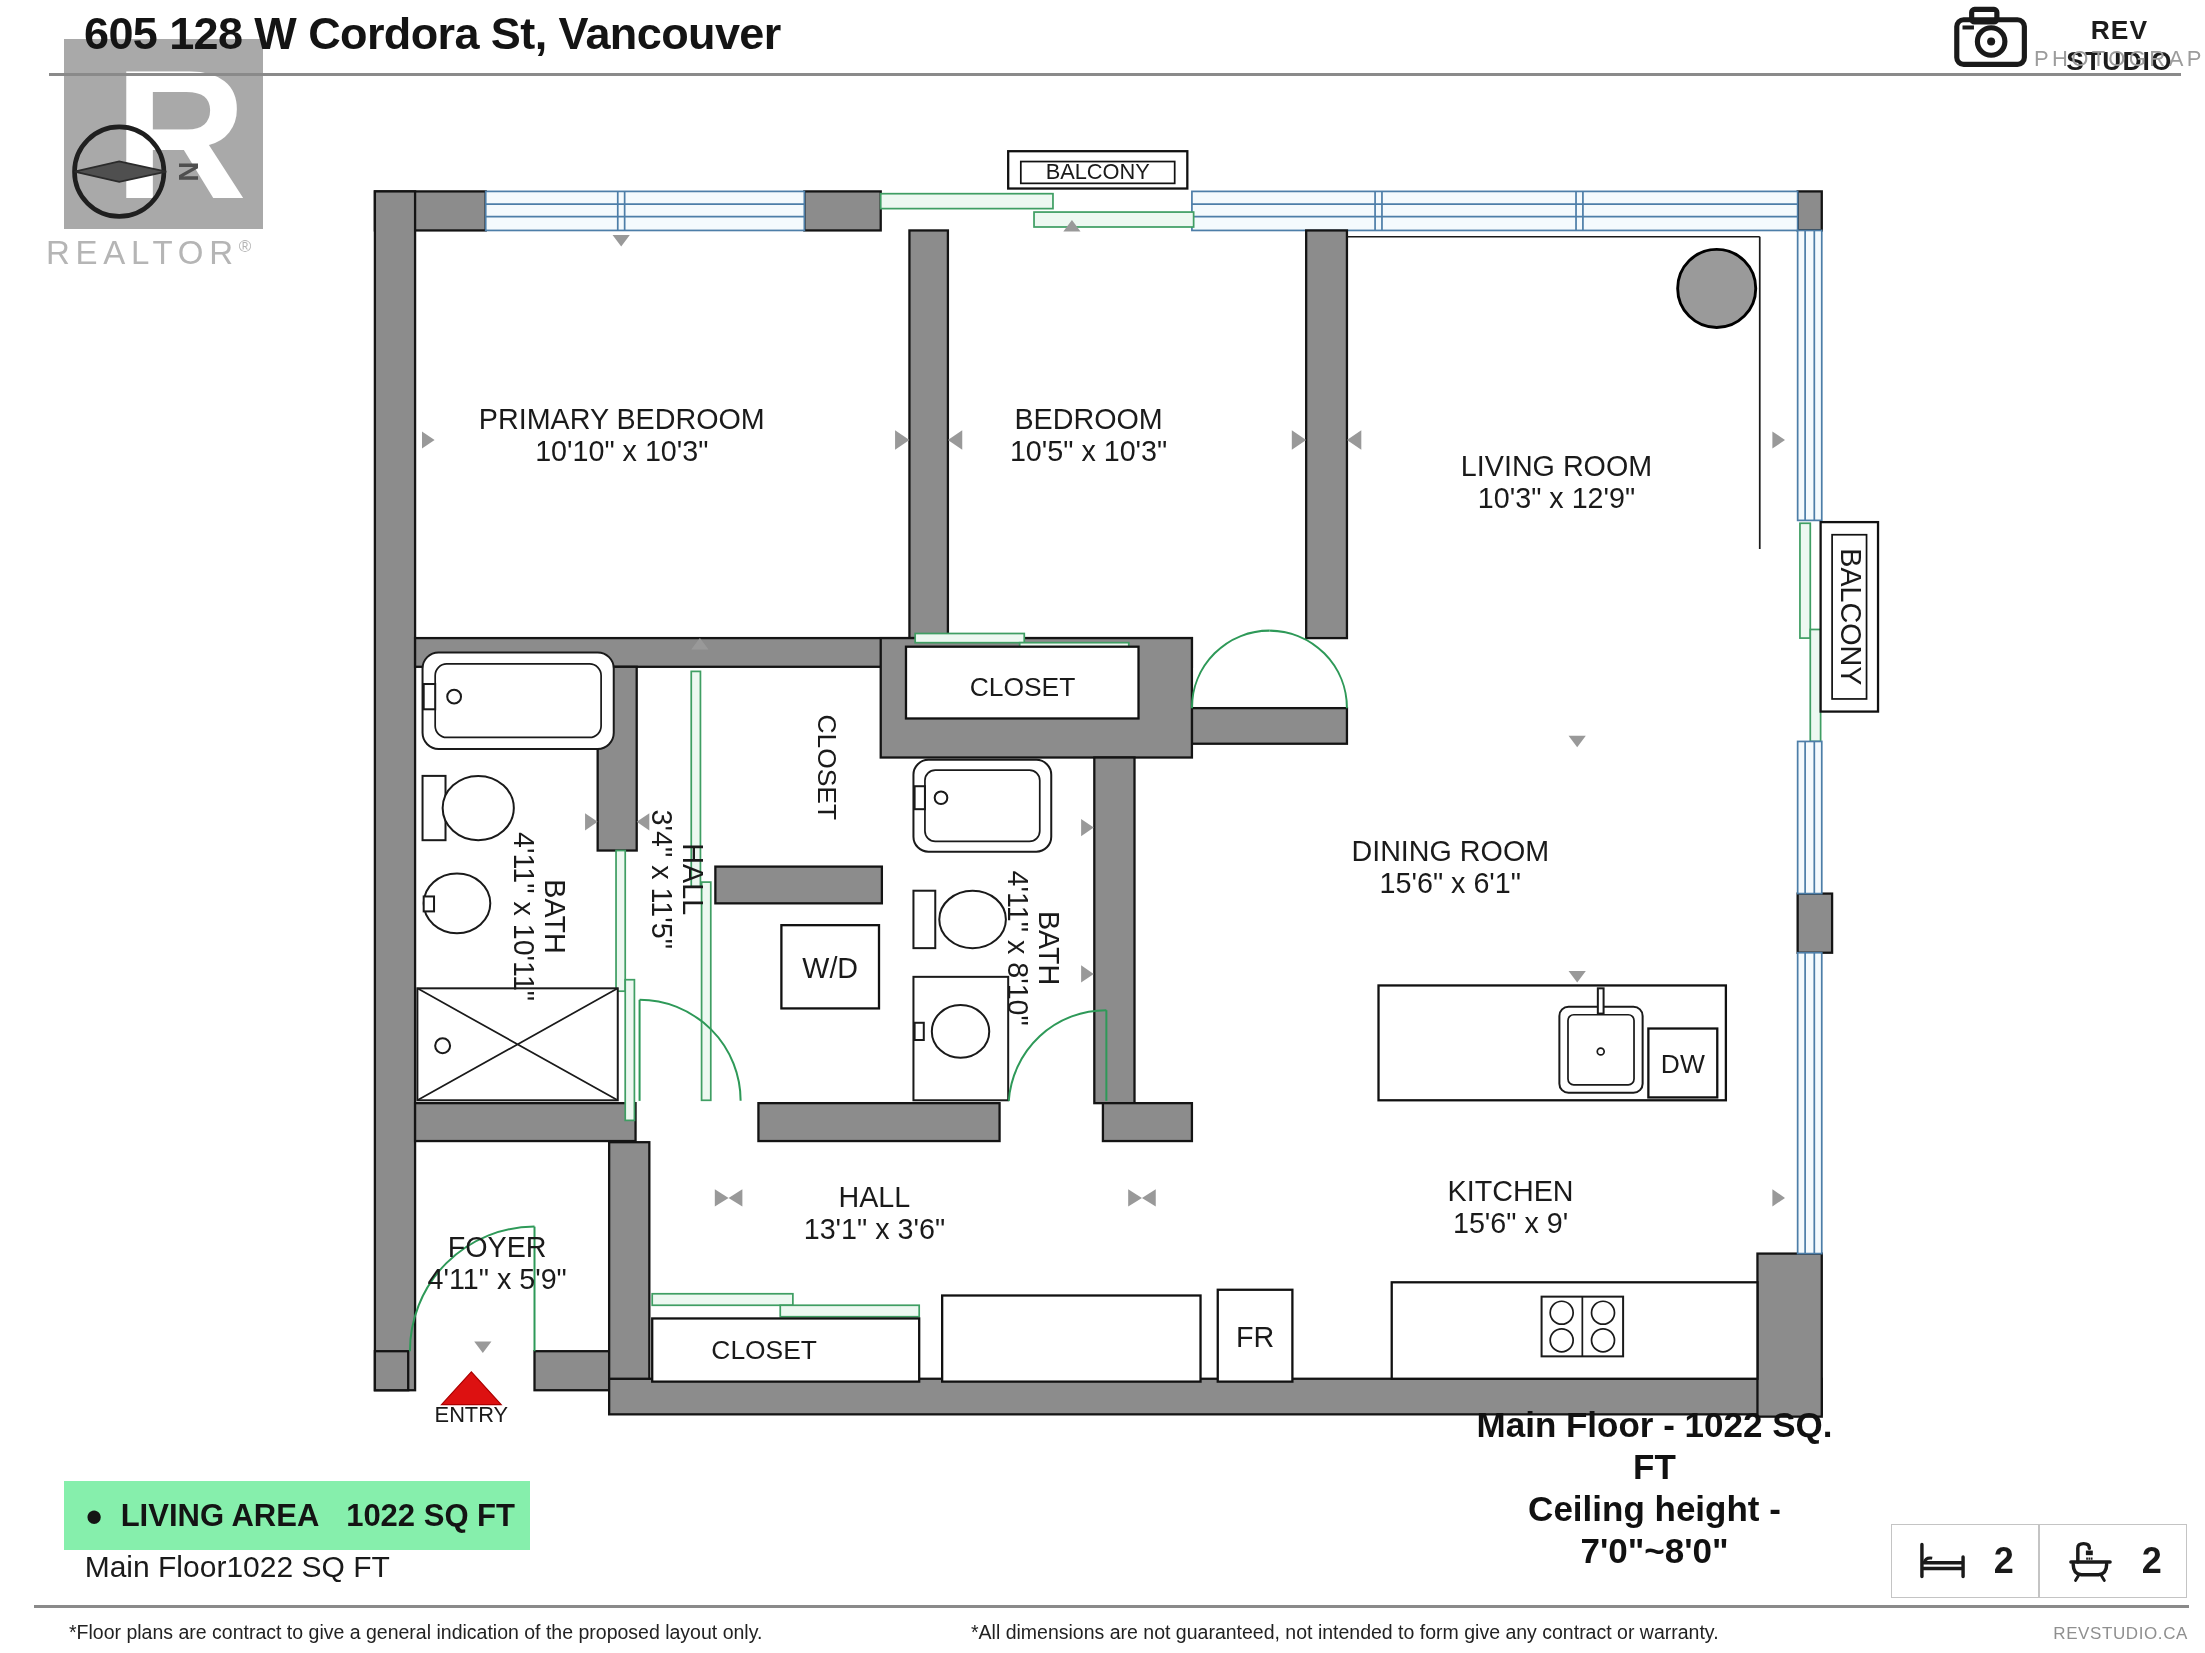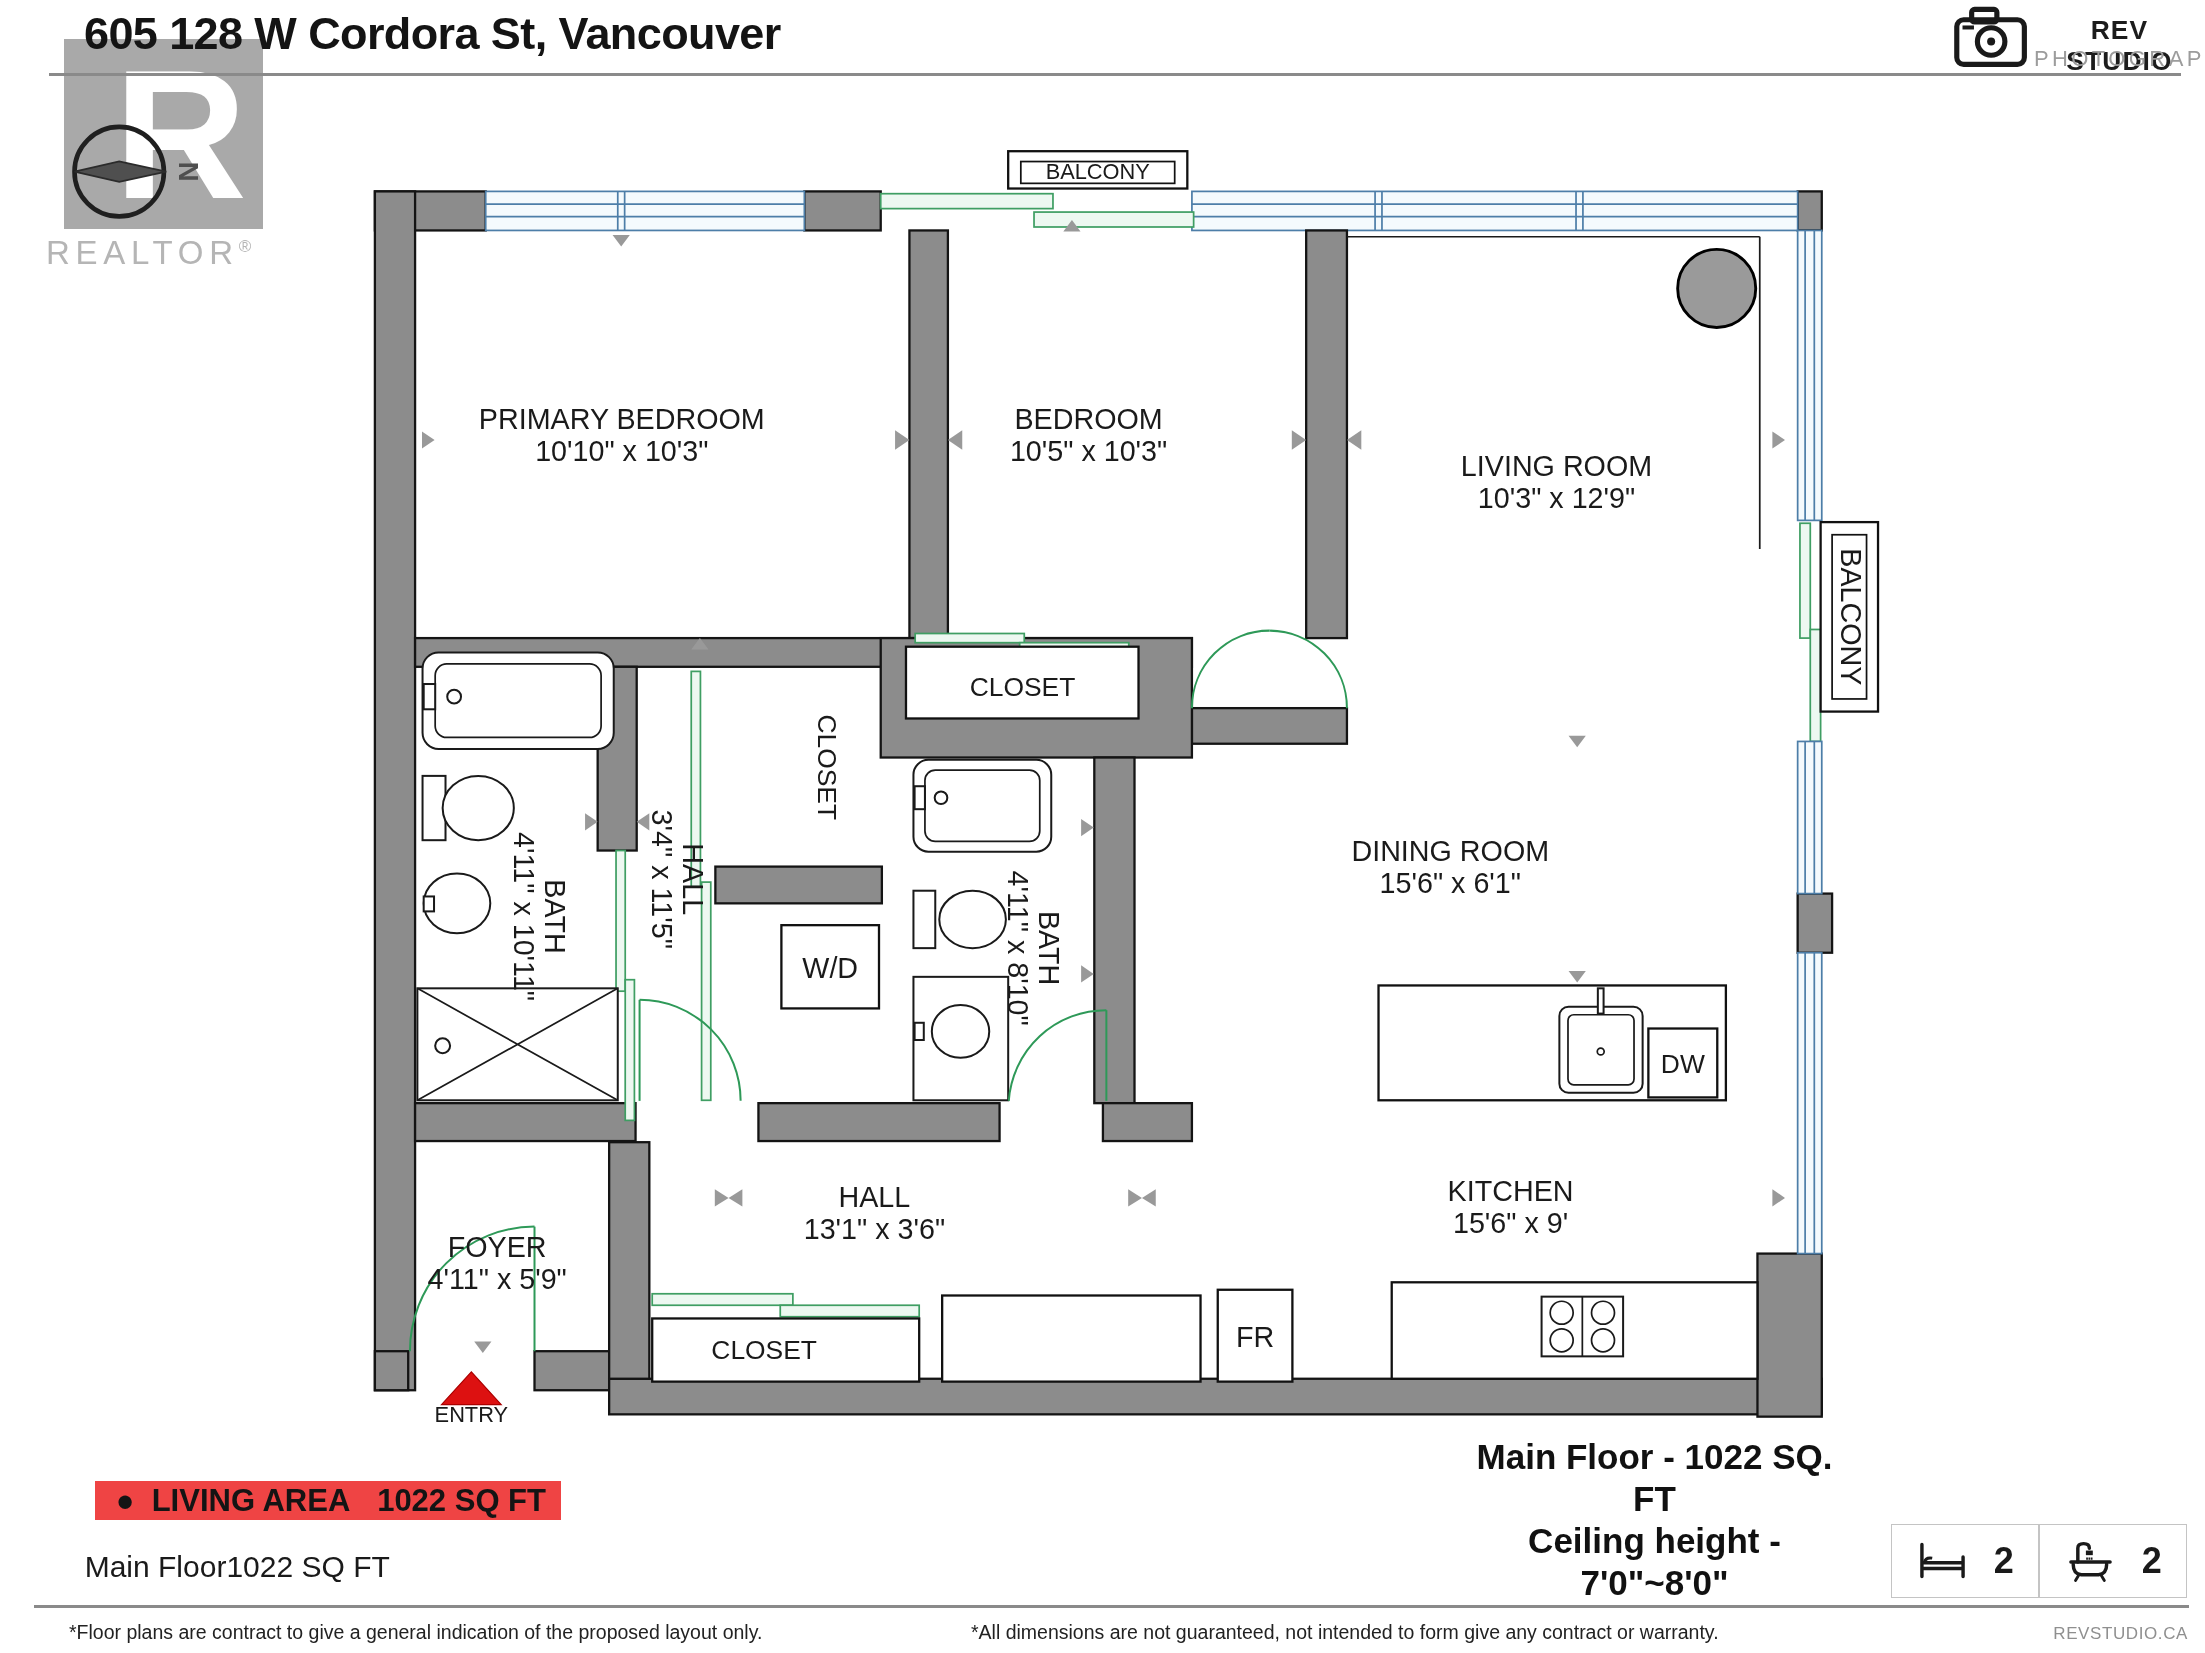--- a/index.html
+++ b/index.html
@@ -8,22 +8,22 @@
   #title{left:84px;top:8px;font-size:45px;font-weight:bold;color:#141414;letter-spacing:-0.6px;z-index:6;}
   #header-line{left:49px;top:73px;width:2132px;height:2.9px;background:#8a8a8a;z-index:4;}
   #logo-r{left:64px;top:39px;width:199px;height:190px;background:#a9a9a9;z-index:1;display:flex;align-items:center;justify-content:flex-end;}
   #logo-r span{color:#ffffff;font-size:184px;font-weight:bold;line-height:172px;padding-right:16px;}
   #realtor-word{left:46px;top:234px;font-size:33px;color:#b5b5b5;letter-spacing:5.7px;z-index:2;}
   #realtor-word sup{font-size:17px;}
   #compass{left:55px;top:114px;z-index:5;}
   #revstudio{left:1953px;top:5.7px;z-index:5;}
   #rev-name{left:2034px;top:15px;font-size:26.4px;font-weight:bold;color:#1c1c1c;letter-spacing:1.1px;text-align:center;}
   #rev-sub{left:2034px;top:46px;font-size:22px;color:#9c9c9c;letter-spacing:3.4px;}
-  #caption{left:1459px;top:1404px;width:391px;text-align:center;font-size:35px;font-weight:bold;color:#111;line-height:42px;z-index:6;margin-top:32px;}
-  #summary-box{left:64px;top:1481px;width:466px;height:39px;background:#ef4444;display:flex;align-items:center;justify-content:space-between;z-index:6;margin-left:31px;}
+  #caption{left:1459px;top:1404px;width:391px;text-align:center;font-size:35px;font-weight:bold;color:#111;line-height:42px;z-index:6;}
+  #summary-box{left:64px;top:1481px;width:466px;height:69px;background:#86efac;display:flex;align-items:center;justify-content:space-between;z-index:6;}
   #summary-box .lbl{font-size:31px;font-weight:bold;color:#141414;padding-left:20.7px;}
   #summary-box .val{font-size:31px;font-weight:bold;color:#141414;padding-right:15px;}
   #summary-row{left:64px;top:1546px;width:466px;height:41px;display:flex;align-items:center;z-index:6;}
   #summary-row .lbl{font-size:30px;color:#1a1a1a;padding-left:20.7px;}
   #summary-row .val{font-size:30px;color:#1a1a1a;padding-right:15px;}
   #footer-line{left:34px;top:1605px;width:2155px;height:2.9px;background:#8a8a8a;}
   .foot-text{top:1621px;font-size:19.5px;color:#222;}
   #foot-left{left:69px;}
   #foot-mid{left:971px;}
   #foot-brand{left:1970px;top:1624px;width:218px;text-align:right;font-size:17px;color:#8f8f8f;letter-spacing:0.6px;}

